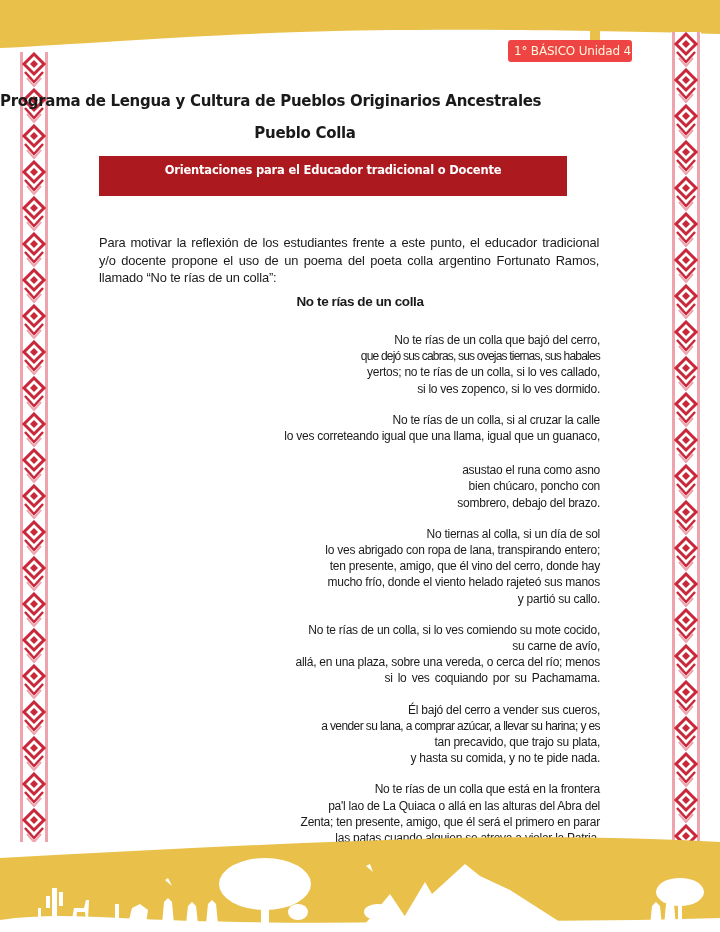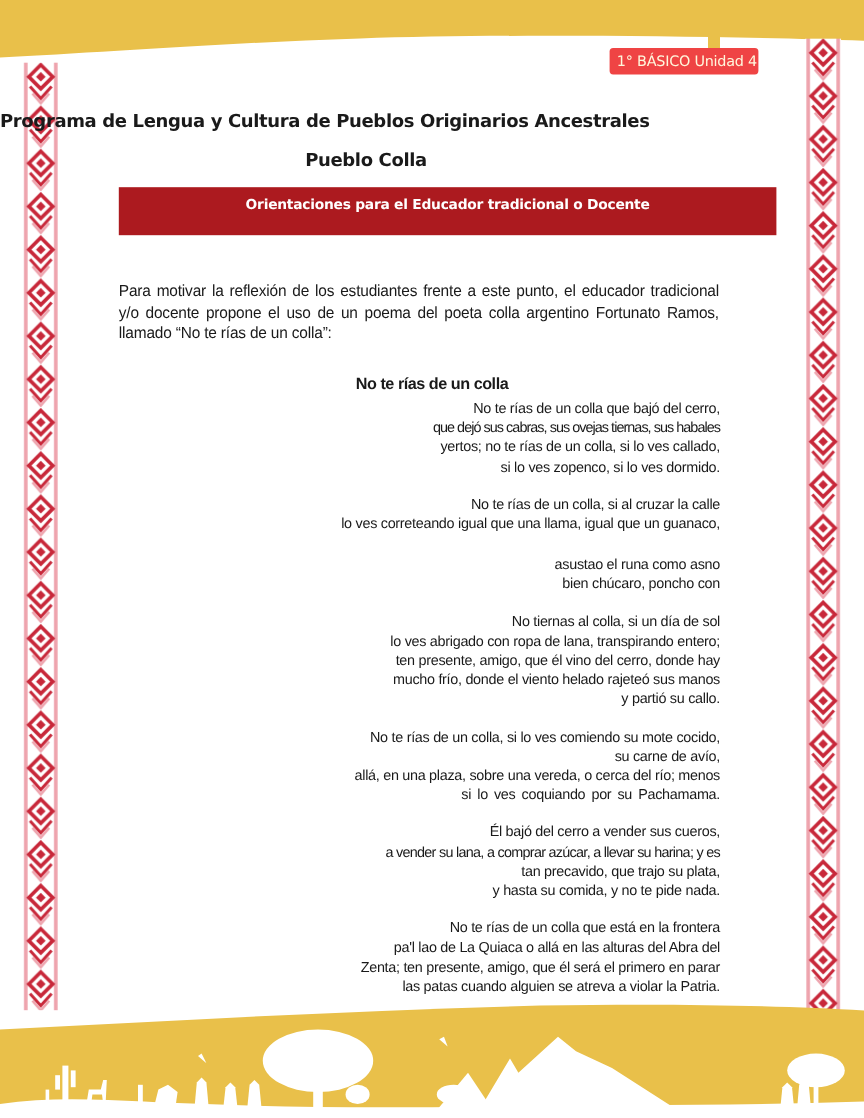--- a/index.html
+++ b/index.html
@@ -21,32 +21,32 @@
 
   .title-main {
     position: absolute; left: 0; top: 92px; width: 720px; text-align: left;
     font-family: "DejaVu Sans", sans-serif; font-weight: bold; font-size: 15px; letter-spacing: -0.3px;
   }
   .title-sub {
     position: absolute; left: 0; top: 124px; width: 610px; text-align: center;
     font-family: "DejaVu Sans", sans-serif; font-weight: bold; font-size: 15px; letter-spacing: -0.3px;
   }
   .section-banner {
-    position: absolute; left: 99px; top: 156px; width: 548px; height: 40px;
+    position: absolute; left: 99px; top: 156px; width: 468px; height: 40px;
     color: #ffffff; font-family: "DejaVu Sans", sans-serif; font-weight: bold; font-size: 11.5px;
     text-align: center; padding-top: 7px; letter-spacing: -0.2px;
   }
 
   .intro {
     position: absolute; left: 99px; top: 234px; width: 521px;
     font-size: 13.4px; line-height: 17.5px; text-align: justify; letter-spacing: -0.15px;
     font-family: "Liberation Sans", sans-serif; transform: scaleX(0.96); transform-origin: left top;
   }
   .poem-title {
-    position: absolute; left: 0; top: 312px; width: 720px; text-align: center;
+    position: absolute; left: 0; top: 294px; width: 720px; text-align: center;
     font-weight: bold; font-size: 13.5px; letter-spacing: -0.4px;
   }
   .poem { position: absolute; left: 160px; top: 332px; width: 440px; text-align: center; }
   .stanza { margin-bottom: 15px; }
   .line { display: block; font-size: 12px; line-height: 16.2px; white-space: nowrap; letter-spacing: -0.25px; text-align: right; }
 
   .footer { position: absolute; left: 0; top: 836px; width: 720px; height: 96px; }
 </style>
 </head>
 <body>
@@ -92,20 +92,21 @@
     <span class="line">No te rías de un colla que bajó del cerro,</span>
     <span class="line" style="letter-spacing:-0.8px">que dejó sus cabras, sus ovejas tiernas, sus habales</span>
     <span class="line">yertos; no te rías de un colla, si lo ves callado,</span>
     <span class="line">si lo ves zopenco, si lo ves dormido.</span>
   </div>
   <div class="stanza">
     <span class="line">No te rías de un colla, si al cruzar la calle</span>
     <span class="line">lo ves correteando igual que una llama, igual que un guanaco,</span>
     <span class="line" style="margin-top:18px">asustao el runa como asno</span>
     <span class="line">bien chúcaro, poncho con</span>
+    <span class="line">sombrero, debajo del brazo.</span>
   </div>
   <div class="stanza">
     <span class="line">No tiernas al colla, si un día de sol</span>
     <span class="line">lo ves abrigado con ropa de lana, transpirando entero;</span>
     <span class="line">ten presente, amigo, que él vino del cerro, donde hay</span>
     <span class="line">mucho frío, donde el viento helado rajeteó sus manos</span>
     <span class="line">y partió su callo.</span>
   </div>
   <div class="stanza">
     <span class="line">No te rías de un colla, si lo ves comiendo su mote cocido,</span>

